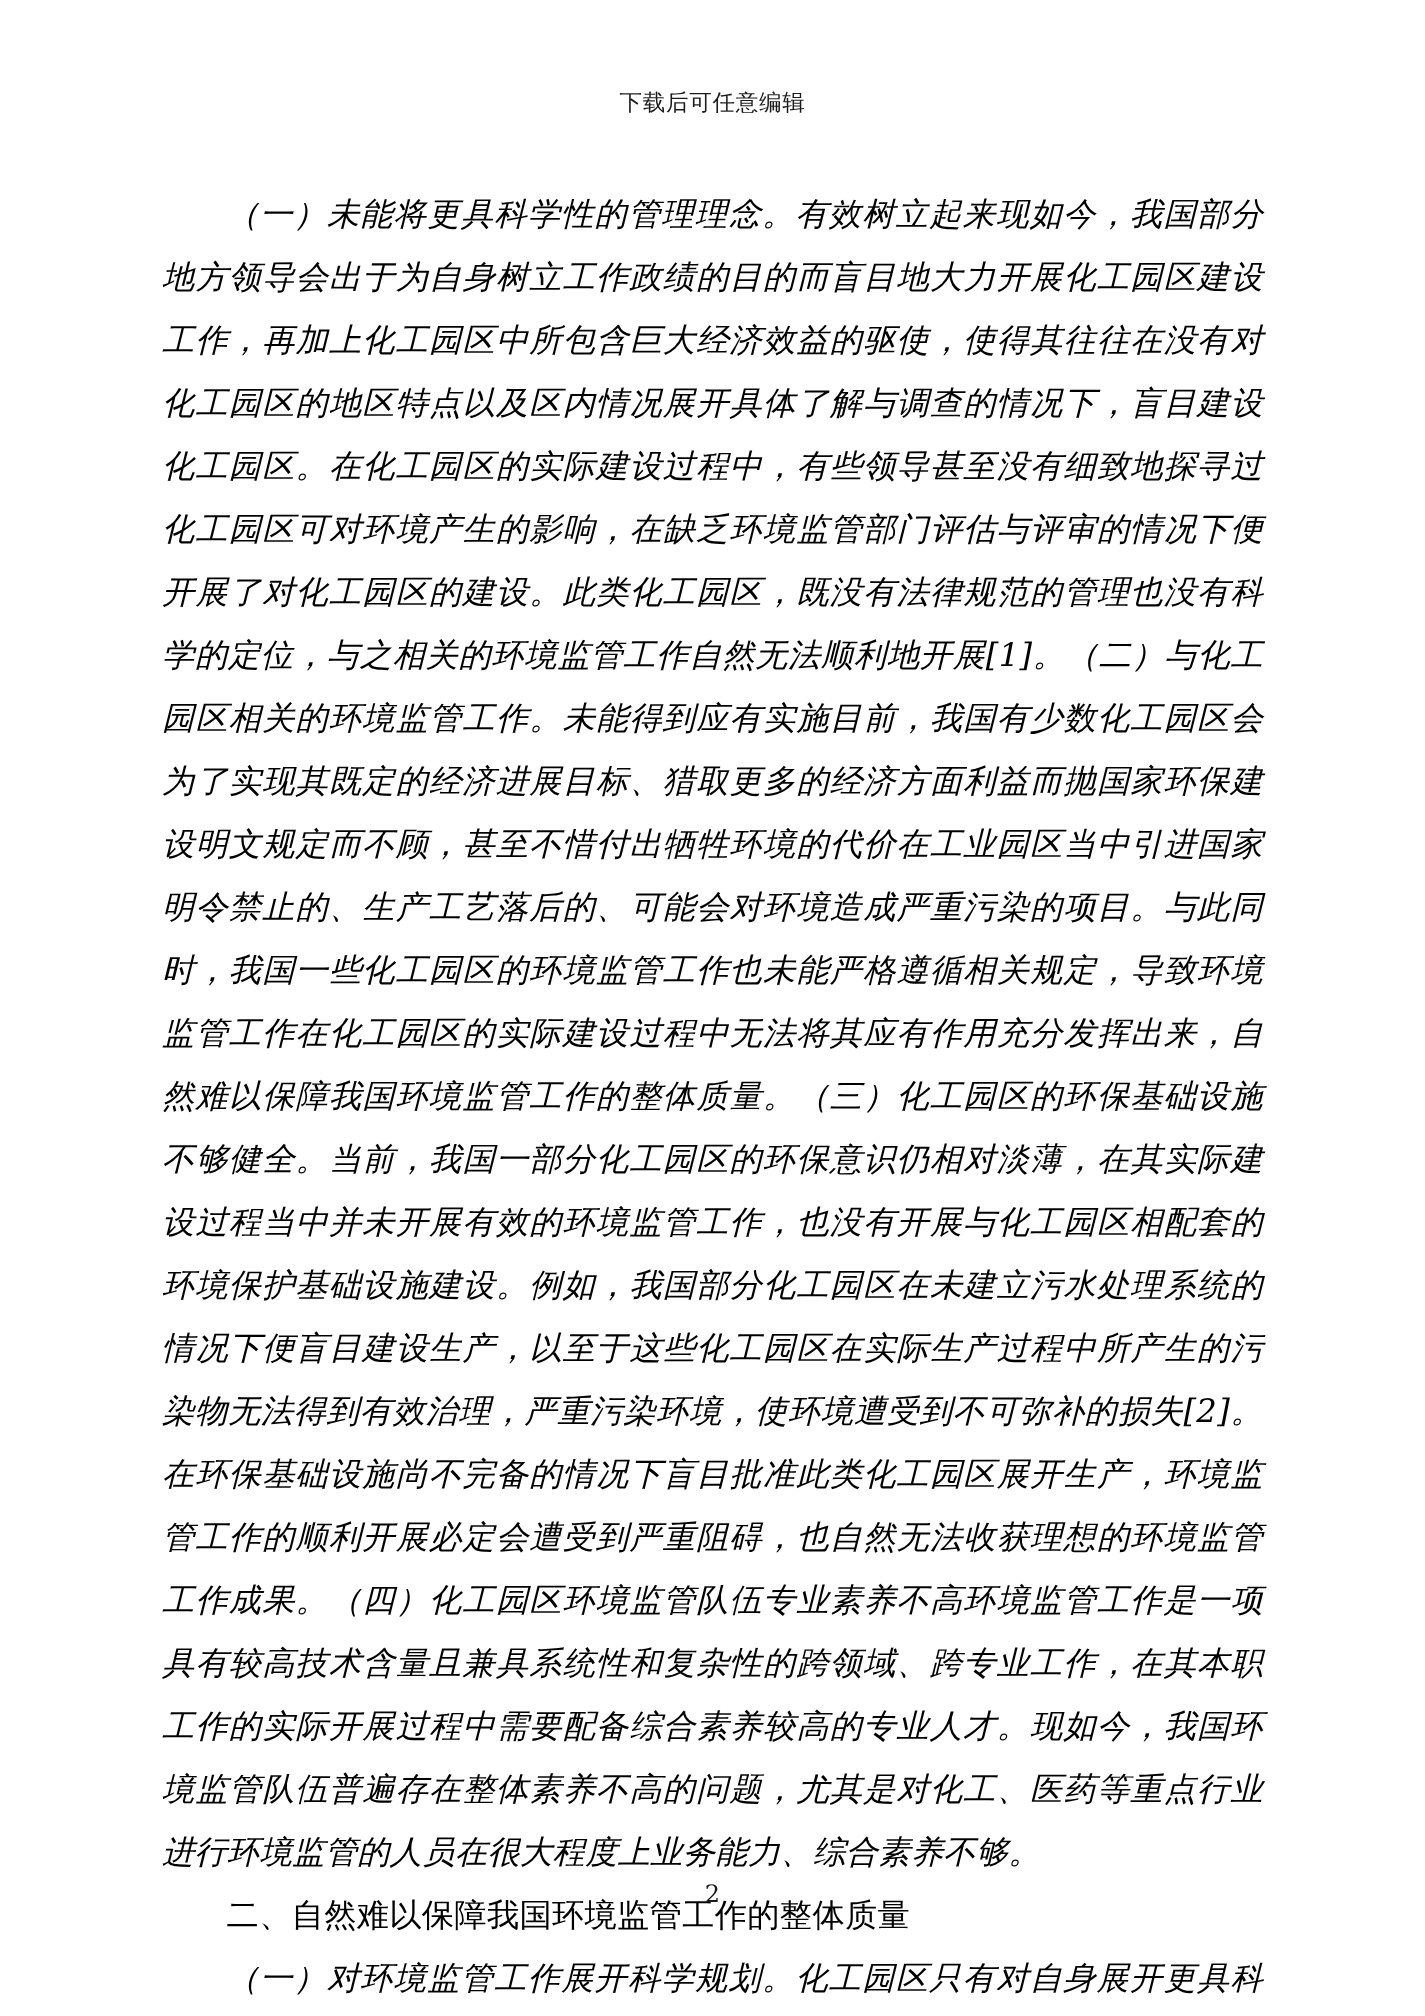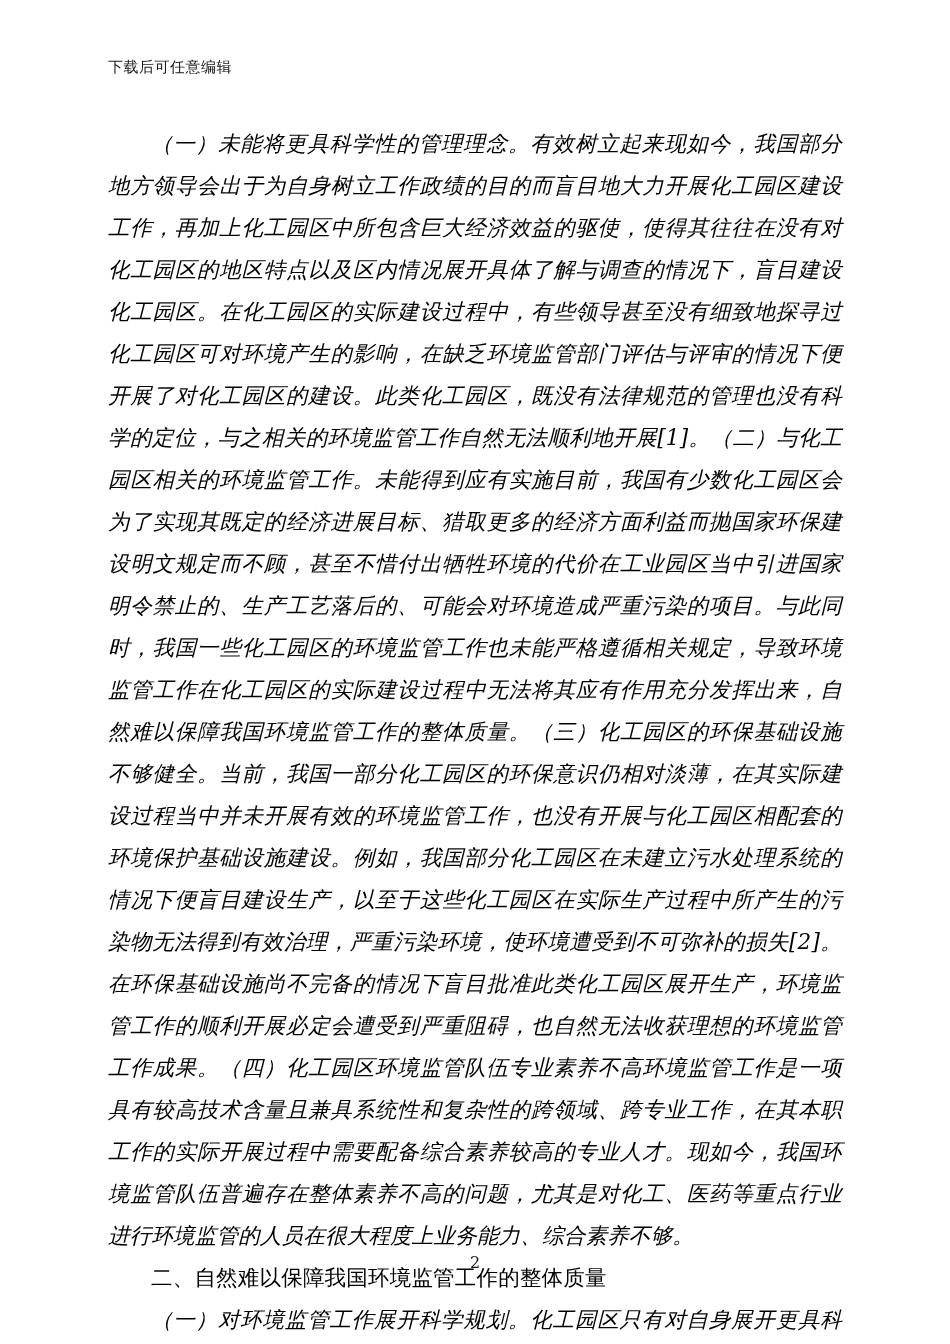--- a/index.html
+++ b/index.html
@@ -17,26 +17,27 @@
   }
   .page {
     width: 950px;
     height: 1344px;
     box-sizing: border-box;
     padding: 58px 108px 40px 108px;
     position: relative;
     background: #ffffff;
   }
   .header {
+    text-align: center;
     font-size: 15px;
     line-height: 1.4;
     color: #1a1a1a;
     margin-bottom: 44px;
     letter-spacing: 0.5px;
-    font-family: Liberation Mono, monospace;
+    font-family: Liberation Sans, sans-serif;
   }
   .body-text {
     font-size: 21.5px;
     line-height: 42px;
     text-align: justify;
     text-justify: inter-ideograph;
     color: #000000;
     letter-spacing: 0.2px;
   }
   .para {

